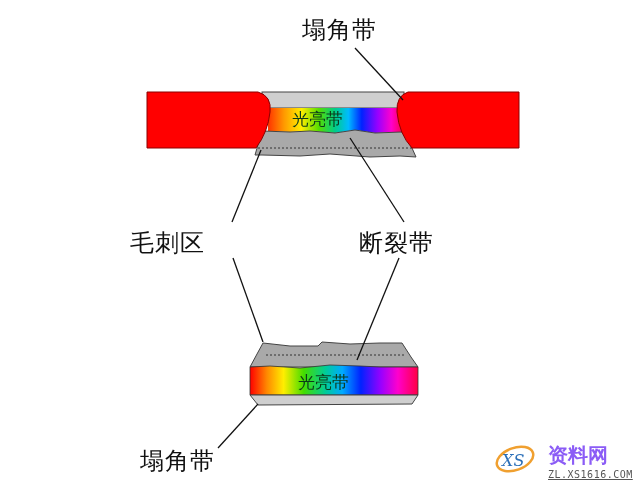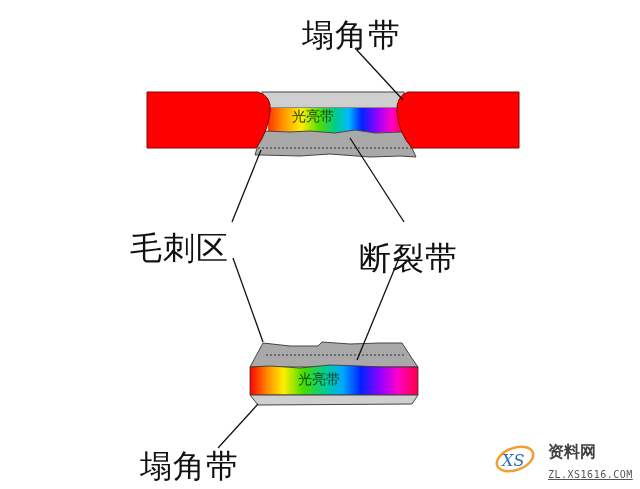--- a/index.html
+++ b/index.html
@@ -1,22 +1,22 @@
 <!DOCTYPE html>
 <html><head>
 <meta charset="utf-8">
 <style>
   html, body { margin: 0; padding: 0; background: #ffffff; }
   body { width: 640px; height: 489px; position: relative; overflow: hidden; font-family: "DejaVu Serif", "Liberation Serif", serif; }
   svg.diagram { position: absolute; left: 0; top: 0; }
-  .label { position: absolute; font-size: 32px; color: #111111; letter-spacing: 1px; white-space: nowrap; font-family: "DejaVu Serif", "Liberation Serif", serif; }
-  .band-label { position: absolute; font-size: 14px; color: #0c3a1a; white-space: nowrap; font-family: Liberation Serif, serif; }
+  .label { position: absolute; font-size: 24px; color: #111111; letter-spacing: 1px; white-space: nowrap; font-family: "DejaVu Serif", "Liberation Serif", serif; }
+  .band-label { position: absolute; font-size: 17px; color: #0c3a1a; white-space: nowrap; font-family: Liberation Serif, serif; }
   .watermark { position: absolute; left: 492px; top: 440px; width: 130px; height: 45px; }
   .wm-logo { position: absolute; left: 2px; top: 4px; width: 42px; height: 30px; }
-  .wm-cn { position: absolute; left: 56px; top: 2px; font-size: 16px; font-weight: bold; color: #404040; font-family: "DejaVu Sans", sans-serif; }
+  .wm-cn { position: absolute; left: 56px; top: 2px; font-size: 20px; font-weight: bold; color: #8b5cf6; font-family: "DejaVu Sans", sans-serif; }
   .wm-url { position: absolute; left: 56px; top: 29px; font-size: 10px; color: #555555; font-family: "DejaVu Sans Mono", monospace; letter-spacing: 0.5px; text-decoration: underline; }
 </style>
 </head>
 <body>
 
 <svg class="diagram" width="640" height="489" viewBox="0 0 640 489" xmlns="http://www.w3.org/2000/svg">
   <defs>
     <linearGradient id="rainbowTop" x1="0" x2="1" y1="0" y2="0">
       <stop offset="0" stop-color="#ff3300"></stop>
       <stop offset="0.12" stop-color="#ff9900"></stop>
@@ -69,21 +69,21 @@
     <line x1="261" y1="150" x2="232" y2="222"></line>
     <line x1="233" y1="258" x2="263" y2="342"></line>
     <line x1="350" y1="138" x2="404" y2="222"></line>
     <line x1="399" y1="258" x2="357" y2="360"></line>
     <line x1="258" y1="404" x2="218" y2="448"></line>
   </g>
 </svg>
 
 <div class="label" style="left:302px; top:14px;">塌角带</div>
 <div class="label" style="left:130px; top:227px;">毛刺区</div>
-<div class="label" style="left:359px; top:237px;">断裂带</div>
+<div class="label" style="left:359px; top:227px;">断裂带</div>
 <div class="label" style="left:140px; top:445px;">塌角带</div>
 
 <div class="band-label" style="left:292px; top:108px;">光亮带</div>
 <div class="band-label" style="left:298px; top:371px;">光亮带</div>
 
 <div class="watermark">
   <svg class="wm-logo" viewBox="0 0 42 30" xmlns="http://www.w3.org/2000/svg">
     <ellipse cx="21" cy="15" rx="19" ry="11" fill="none" stroke="#f0a030" stroke-width="2.5" transform="rotate(-20 21 15)"></ellipse>
     <text x="8" y="22" font-size="16" font-style="italic" font-family="DejaVu Serif, serif" fill="#2b6fb8">XS</text>
   </svg>

